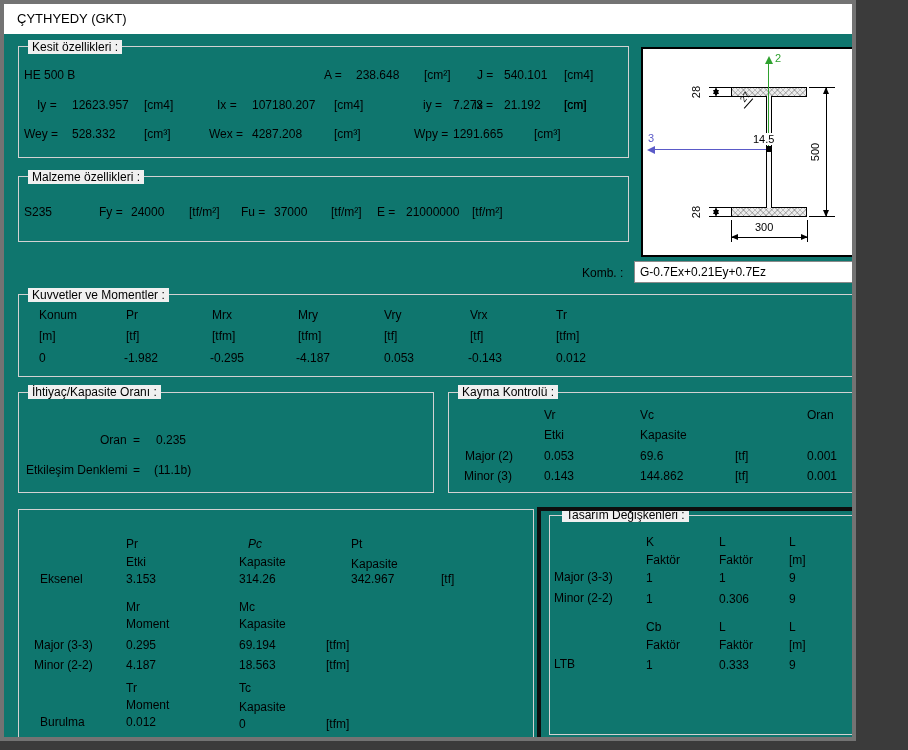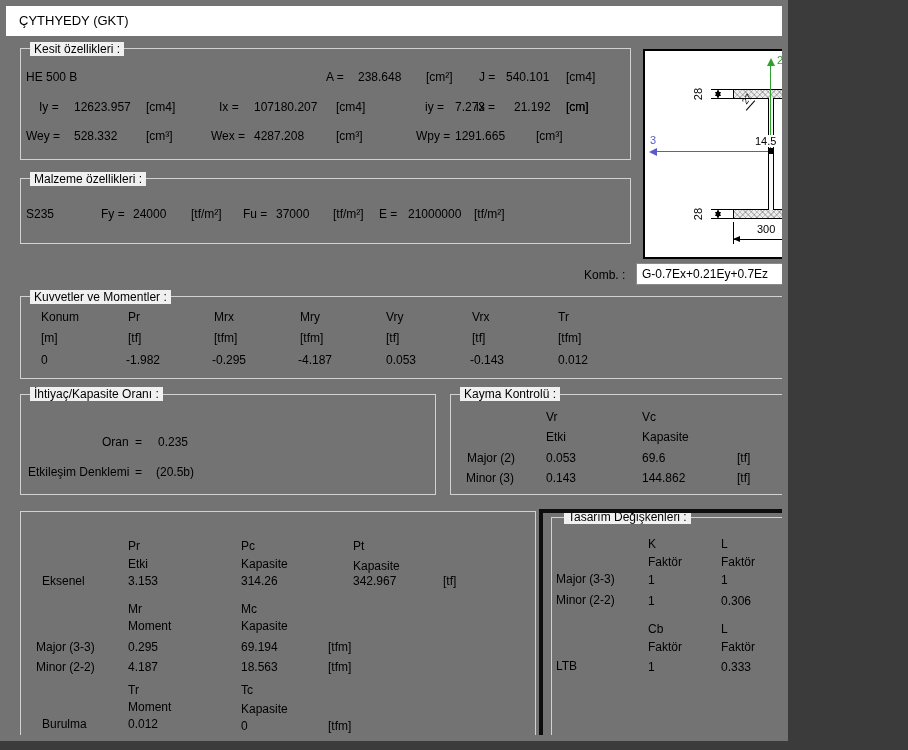--- a/index.html
+++ b/index.html
@@ -1,17 +1,17 @@
 <!DOCTYPE html>
 <html><head>
 <meta charset="utf-8">
 <style>
   html,body{margin:0;padding:0;}
   body{width:908px;height:750px;background:#3b3b3b;font-family:"Liberation Sans","DejaVu Sans",sans-serif;position:relative;}
-  .dlg{position:absolute;left:0;top:0;width:788px;height:741px;background:#737373;border:6px solid #737373;box-sizing:border-box;overflow:hidden;}
+  .dlg{position:absolute;left:0;top:0;width:856px;height:741px;background:#0f766e;border:4px solid #737373;box-sizing:border-box;overflow:hidden;}
   .titlebar{position:absolute;left:0;top:0;width:906px;height:30px;background:#ffffff;}
   .title{position:absolute;left:13px;top:7px;font-size:13px;color:#000;white-space:nowrap;}
   .closebtn{position:absolute;right:12px;top:2px;width:26px;height:26px;text-align:center;line-height:26px;font-size:19px;color:#1a1a1a;cursor:pointer;}
   .grp{position:absolute;border:1px solid #d2d2d2;box-sizing:border-box;}
   .leg{position:absolute;font-size:12px;color:#000;background:#f0f0f0;padding:0 4px;white-space:nowrap;z-index:2;}
   .t{position:absolute;font-size:12px;color:#000;white-space:nowrap;z-index:2;}
   .combo{position:absolute;left:630px;top:257px;width:263px;height:22px;background:#fff;border:1px solid #8a8a8a;box-sizing:border-box;z-index:2;}
   .combo .cval{position:absolute;left:5px;top:3px;font-size:12px;color:#000;white-space:nowrap;}
   .chev{position:absolute;right:9px;top:5px;width:7px;height:7px;border-right:2px solid #4a4a4a;border-bottom:2px solid #4a4a4a;transform:rotate(45deg);}
   .diag{position:absolute;left:637px;top:43px;width:256px;height:210px;background:#fff;border:2px solid #000;box-sizing:border-box;z-index:1;}
@@ -66,21 +66,21 @@
   <span class="t" style="left:68px;top:123px;">528.332</span>
   <span class="t" style="left:140px;top:123px;">[cm³]</span>
   <span class="t" style="left:205px;top:123px;">Wex  =</span>
   <span class="t" style="left:248px;top:123px;">4287.208</span>
   <span class="t" style="left:330px;top:123px;">[cm³]</span>
   <span class="t" style="left:410px;top:123px;">Wpy  =</span>
   <span class="t" style="left:449px;top:123px;">1291.665</span>
   <span class="t" style="left:530px;top:123px;">[cm³]</span>
 
   <span class="t" style="left:470px;top:94px;">ix  =</span>
-  <span class="t" style="left:500px;top:94px;margin-left:8px;">21.192</span>
+  <span class="t" style="left:500px;top:94px;">21.192</span>
   <span class="t" style="left:560px;top:94px;">[cm]</span>
 
   <div class="grp" style="left:14px;top:172px;width:611px;height:66px;"></div>
   <span class="leg" style="left:24px;top:166px;">Malzeme özellikleri :</span>
   <span class="t" style="left:20px;top:201px;">S235</span>
   <span class="t" style="left:95px;top:201px;">Fy  =</span>
   <span class="t" style="left:127px;top:201px;">24000</span>
   <span class="t" style="left:185px;top:201px;">[tf/m²]</span>
   <span class="t" style="left:237px;top:201px;">Fu  =</span>
   <span class="t" style="left:270px;top:201px;">37000</span>
@@ -119,21 +119,21 @@
   <span class="t" style="left:464px;top:347px;">-0.143</span>
   <span class="t" style="left:552px;top:347px;">0.012</span>
 
   <div class="grp" style="left:14px;top:388px;width:416px;height:101px;"></div>
   <span class="leg" style="left:24px;top:381px;">İhtiyaç/Kapasite Oranı :</span>
   <span class="t" style="left:96px;top:429px;">Oran</span>
   <span class="t" style="left:129px;top:429px;">=</span>
   <span class="t" style="left:152px;top:429px;">0.235</span>
   <span class="t" style="left:22px;top:459px;">Etkileşim Denklemi</span>
   <span class="t" style="left:129px;top:459px;">=</span>
-  <span class="t" style="left:150px;top:459px;">(20.5b)</span>
+  <span class="t" style="left:150px;top:459px;">(11.1b)</span>
 
   <div class="grp" style="left:444px;top:388px;width:449px;height:101px;"></div>
   <span class="leg" style="left:454px;top:381px;">Kayma Kontrolü :</span>
   <span class="t" style="left:540px;top:404px;">Vr</span>
   <span class="t" style="left:636px;top:404px;">Vc</span>
   <span class="t" style="left:803px;top:404px;">Oran</span>
   <span class="t" style="left:540px;top:424px;">Etki</span>
   <span class="t" style="left:636px;top:424px;">Kapasite</span>
   <span class="t" style="left:461px;top:445px;">Major (2)</span>
   <span class="t" style="left:540px;top:445px;">0.053</span>
@@ -141,21 +141,21 @@
   <span class="t" style="left:731px;top:445px;">[tf]</span>
   <span class="t" style="left:803px;top:445px;">0.001</span>
   <span class="t" style="left:460px;top:465px;">Minor (3)</span>
   <span class="t" style="left:540px;top:465px;">0.143</span>
   <span class="t" style="left:636px;top:465px;">144.862</span>
   <span class="t" style="left:731px;top:465px;">[tf]</span>
   <span class="t" style="left:803px;top:465px;">0.001</span>
 
   <div class="grp" style="left:14px;top:505px;width:516px;height:230px;"></div>
   <span class="t" style="left:122px;top:533px;">Pr</span>
-  <span class="t" style="left:235px;top:533px;">Pc</span>
+  <span class="t" style="left:244px;top:533px;font-style:italic;">Pc</span>
   <span class="t" style="left:347px;top:533px;">Pt</span>
   <span class="t" style="left:122px;top:551px;">Etki</span>
   <span class="t" style="left:235px;top:551px;">Kapasite</span>
   <span class="t" style="left:347px;top:553px;">Kapasite</span>
   <span class="t" style="left:36px;top:568px;">Eksenel</span>
   <span class="t" style="left:122px;top:568px;">3.153</span>
   <span class="t" style="left:235px;top:568px;">314.26</span>
   <span class="t" style="left:347px;top:568px;">342.967</span>
   <span class="t" style="left:437px;top:568px;">[tf]</span>
   <span class="t" style="left:122px;top:596px;">Mr</span>

